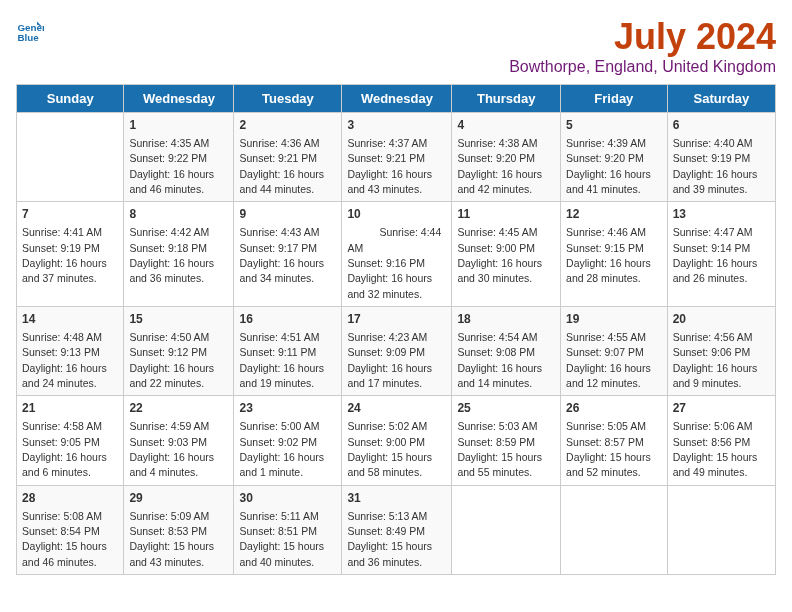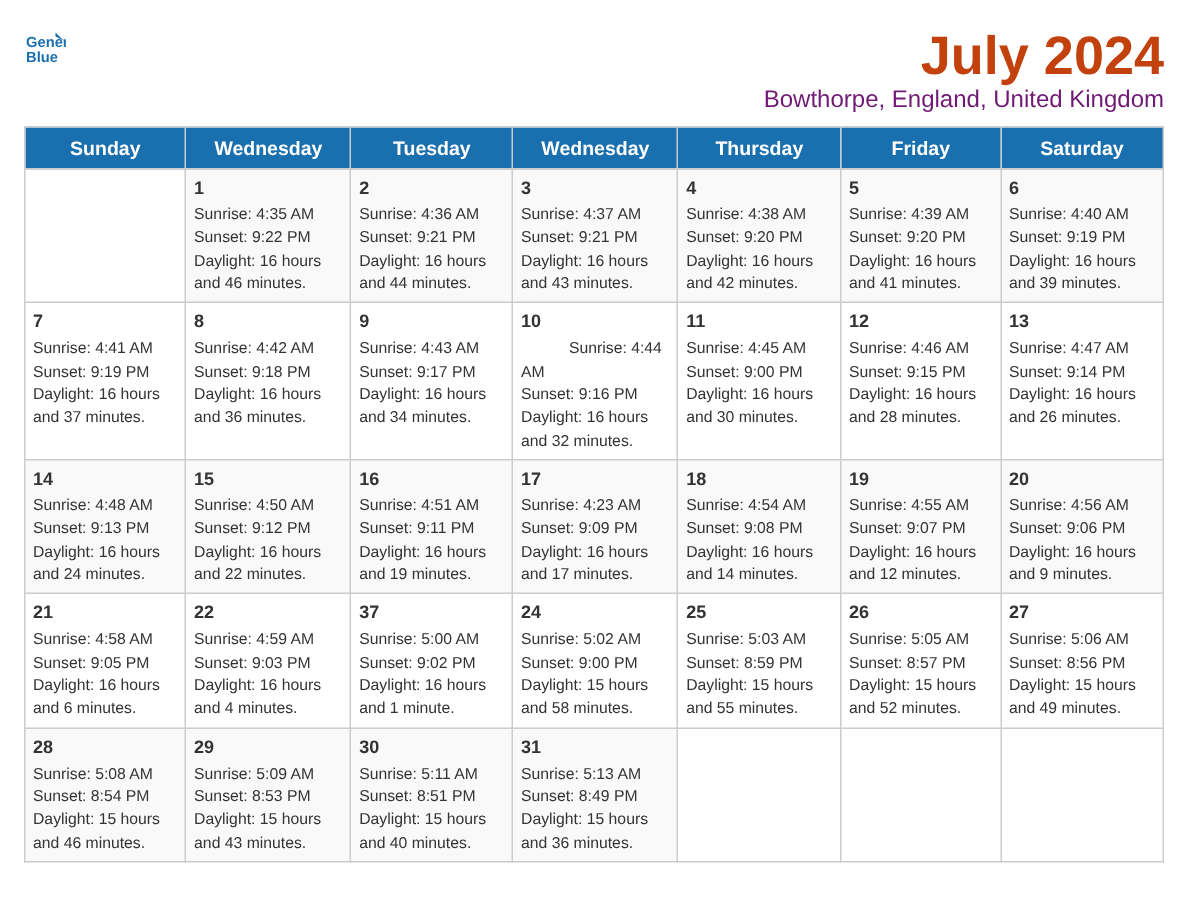--- a/index.html
+++ b/index.html
@@ -169,21 +169,21 @@
 Sunset: 9:06 PM
 Daylight: 16 hours and 9 minutes.</span></td>
       </tr>
       <tr>
         <td><span class="day-num">21</span><span class="day-info" style="white-space: pre-line;">Sunrise: 4:58 AM
 Sunset: 9:05 PM
 Daylight: 16 hours and 6 minutes.</span></td>
         <td><span class="day-num">22</span><span class="day-info" style="white-space: pre-line;">Sunrise: 4:59 AM
 Sunset: 9:03 PM
 Daylight: 16 hours and 4 minutes.</span></td>
-        <td><span class="day-num">37</span><span class="day-info" style="white-space: pre-line;">Sunrise: 5:00 AM
+        <td><span class="day-num">23</span><span class="day-info" style="white-space: pre-line;">Sunrise: 5:00 AM
 Sunset: 9:02 PM
 Daylight: 16 hours and 1 minute.</span></td>
         <td><span class="day-num">24</span><span class="day-info" style="white-space: pre-line;">Sunrise: 5:02 AM
 Sunset: 9:00 PM
 Daylight: 15 hours and 58 minutes.</span></td>
         <td><span class="day-num">25</span><span class="day-info" style="white-space: pre-line;">Sunrise: 5:03 AM
 Sunset: 8:59 PM
 Daylight: 15 hours and 55 minutes.</span></td>
         <td><span class="day-num">26</span><span class="day-info" style="white-space: pre-line;">Sunrise: 5:05 AM
 Sunset: 8:57 PM

